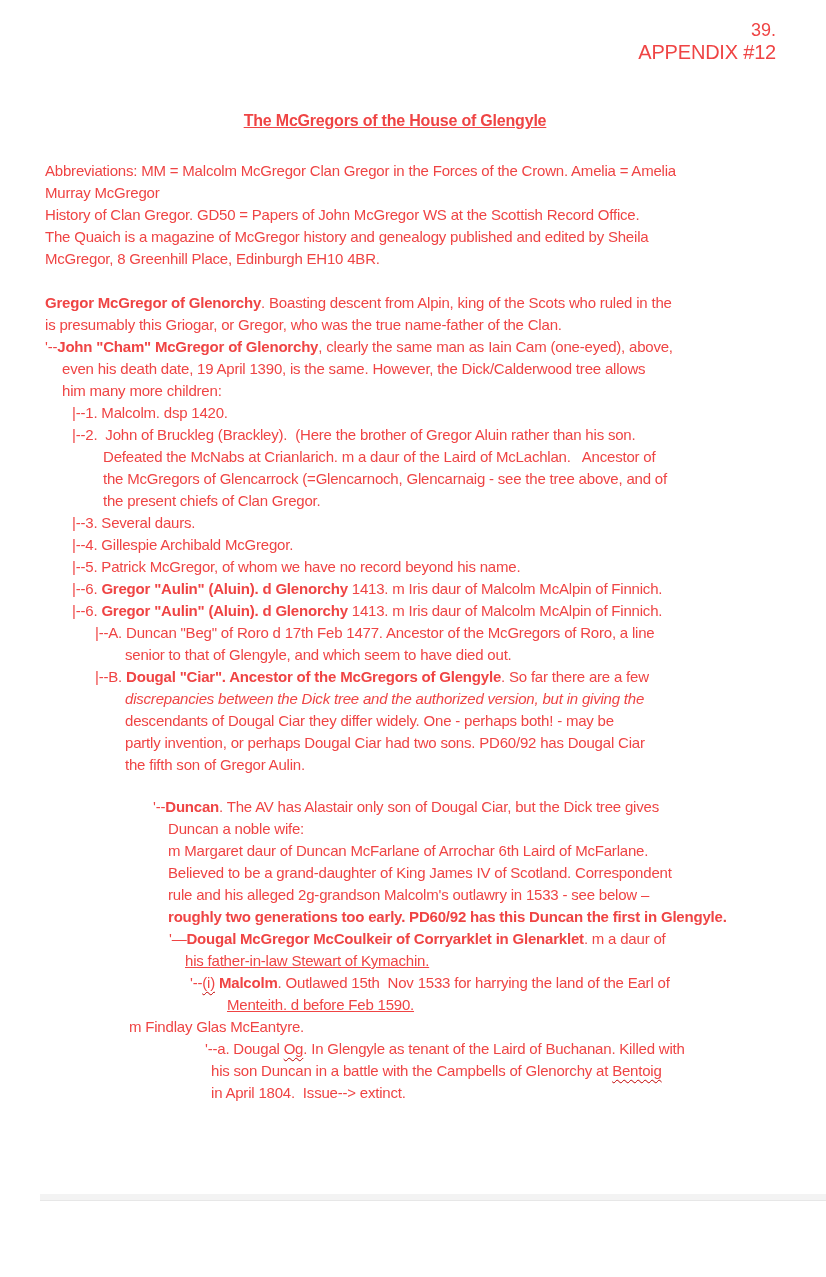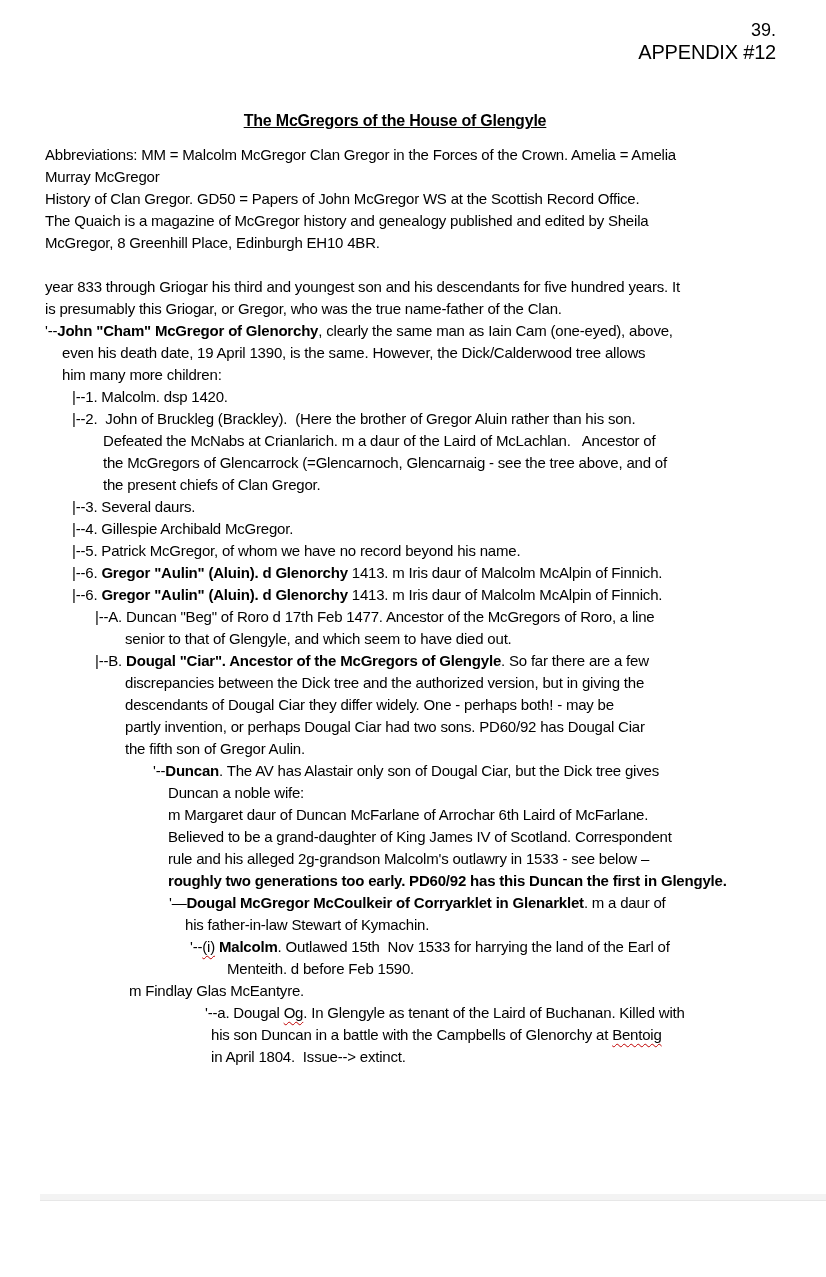--- a/index.html
+++ b/index.html
@@ -3,21 +3,21 @@
 <meta charset="utf-8">
 <style>
   html,body{margin:0;padding:0;background:#ffffff;}
   .page{
     position:relative;
     width:826px;
     height:1245px;
     background:#ffffff;
     overflow:hidden;
     font-family:"Liberation Sans","DejaVu Sans",sans-serif;
-    color:#000000;
+    color:#ef4444;
     -webkit-font-smoothing:antialiased;
   }
   .corner{
     position:absolute;
     top:20px;
     right:50px;
     text-align:right;
     line-height:1.15;
   }
   .pagenum{font-size:18px;}
@@ -29,21 +29,21 @@
     width:790px;
     margin:0;
     text-align:center;
     font-size:16px;
     font-weight:bold;
     text-decoration:underline;
     letter-spacing:-0.2px;
   }
   .content{
     position:absolute;
-    top:144px;
+    top:160px;
     left:45px;
     width:760px;
   }
   .block{margin:0;}
   .line{
     white-space:pre;
     font-size:15px;
     line-height:22px;
     letter-spacing:-0.2px;
   }
@@ -78,21 +78,21 @@
 
   <main class="content">
       <div class="block">
         <div class="line" style="margin-left: 0px;"><span>Abbreviations: MM = Malcolm McGregor Clan Gregor in the Forces of the Crown. Amelia = Amelia</span></div>
         <div class="line" style="margin-left: 0px;"><span>Murray McGregor</span></div>
         <div class="line" style="margin-left: 0px;"><span>History of Clan Gregor. GD50 = Papers of John McGregor WS at the Scottish Record Office.</span></div>
         <div class="line" style="margin-left: 0px;"><span>The Quaich is a magazine of McGregor history and genealogy published and edited by Sheila</span></div>
         <div class="line" style="margin-left: 0px;"><span>McGregor, 8 Greenhill Place, Edinburgh EH10 4BR.</span></div>
       </div>
       <div class="block" style="margin-top: 22px;">
-        <div class="line" style="margin-left: 0px;"><span>year 833 through Griogar his third and youngest son and his descendants for five hundred years. It</span></div>
+        <div class="line" style="margin-left: 0px;"><span class="bold">Gregor McGregor of Glenorchy</span><span>. Boasting descent from Alpin, king of the Scots who ruled in the</span></div>
         <div class="line" style="margin-left: 0px;"><span>is presumably this Griogar, or Gregor, who was the true name-father of the Clan.</span></div>
       </div>
       <div class="block">
         <div class="line" style="margin-left: 0px;"><span>'--</span><span class="bold">John "Cham" McGregor of Glenorchy</span><span>, clearly the same man as Iain Cam (one-eyed), above,</span></div>
         <div class="line" style="margin-left: 17px;"><span>even his death date, 19 April 1390, is the same. However, the Dick/Calderwood tree allows</span></div>
         <div class="line" style="margin-left: 17px;"><span>him many more children:</span></div>
       </div>
       <div class="block">
         <div class="line" style="margin-left: 27px;"><span>|--1. Malcolm. dsp 1420.</span></div>
       </div>
@@ -116,40 +116,40 @@
       </div>
       <div class="block">
         <div class="line" style="margin-left: 27px;"><span>|--6. </span><span class="bold">Gregor "Aulin" (Aluin). d Glenorchy</span><span> 1413. m Iris daur of Malcolm McAlpin of Finnich.</span></div>
       </div>
       <div class="block">
         <div class="line" style="margin-left: 50px;"><span>|--A. Duncan "Beg" of Roro d 17th Feb 1477. Ancestor of the McGregors of Roro, a line</span></div>
         <div class="line" style="margin-left: 80px;"><span>senior to that of Glengyle, and which seem to have died out.</span></div>
       </div>
       <div class="block">
         <div class="line" style="margin-left: 50px;"><span>|--B. </span><span class="bold">Dougal "Ciar". Ancestor of the McGregors of Glengyle</span><span>. So far there are a few</span></div>
-        <div class="line" style="margin-left: 80px;"><span>discrepancies between the Dick tree and the authorized version, but in giving the</span></div>
+        <div class="line" style="margin-left: 80px; font-style: italic;"><span>discrepancies between the Dick tree and the authorized version, but in giving the</span></div>
         <div class="line" style="margin-left: 80px;"><span>descendants of Dougal Ciar they differ widely. One - perhaps both! - may be</span></div>
         <div class="line" style="margin-left: 80px;"><span>partly invention, or perhaps Dougal Ciar had two sons. PD60/92 has Dougal Ciar</span></div>
         <div class="line" style="margin-left: 80px;"><span>the fifth son of Gregor Aulin.</span></div>
       </div>
       <div class="block">
-        <div class="line" style="margin-left: 108px;"><span>'--</span><span class="bold">Duncan</span><span>. The AV has Alastair only son of Dougal Ciar, but the Dick tree gives</span></div>
+        <div class="line" style="margin-left: 108px; margin-top: 20px;"><span>'--</span><span class="bold">Duncan</span><span>. The AV has Alastair only son of Dougal Ciar, but the Dick tree gives</span></div>
         <div class="line" style="margin-left: 123px;"><span>Duncan a noble wife:</span></div>
         <div class="line" style="margin-left: 123px;"><span>m Margaret daur of Duncan McFarlane of Arrochar 6th Laird of McFarlane.</span></div>
         <div class="line" style="margin-left: 123px;"><span>Believed to be a grand-daughter of King James IV of Scotland. Correspondent</span></div>
         <div class="line" style="margin-left: 123px;"><span>rule and his alleged 2g-grandson Malcolm's outlawry in 1533 - see below –</span></div>
         <div class="line" style="margin-left: 123px; font-weight: bold;"><span>roughly two generations too early. PD60/92 has this Duncan the first in Glengyle.</span></div>
       </div>
       <div class="block">
         <div class="line" style="margin-left: 124px;"><span>'—</span><span class="bold">Dougal McGregor McCoulkeir of Corryarklet in Glenarklet</span><span>. m a daur of</span></div>
-        <div class="line" style="margin-left: 140px;"><span>his father-in-law Stewart of Kymachin.</span></div>
+        <div class="line" style="margin-left: 140px; text-decoration: underline;"><span>his father-in-law Stewart of Kymachin.</span></div>
       </div>
       <div class="block">
         <div class="line" style="margin-left: 145px;"><span>'--</span><span class="wavy">(i)</span><span> </span><span class="bold">Malcolm</span><span>. Outlawed 15th  Nov 1533 for harrying the land of the Earl of</span></div>
-        <div class="line" style="margin-left: 182px;"><span>Menteith. d before Feb 1590.</span></div>
+        <div class="line" style="margin-left: 182px; text-decoration: underline;"><span>Menteith. d before Feb 1590.</span></div>
         <div class="line" style="margin-left: 84px;"><span>m Findlay Glas McEantyre.</span></div>
       </div>
       <div class="block">
         <div class="line" style="margin-left: 160px;"><span>'--a. Dougal </span><span class="wavy">Og</span><span>. In Glengyle as tenant of the Laird of Buchanan. Killed with</span></div>
         <div class="line" style="margin-left: 166px;"><span>his son Duncan in a battle with the Campbells of Glenorchy at </span><span class="wavy">Bentoig</span></div>
         <div class="line" style="margin-left: 166px;"><span>in April 1804.  Issue--&gt; extinct.</span></div>
       </div>
     </main>
 
   <div class="bottom-rule"></div>

